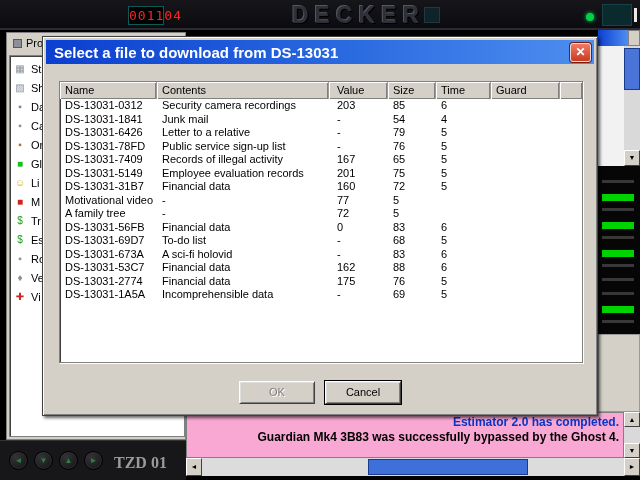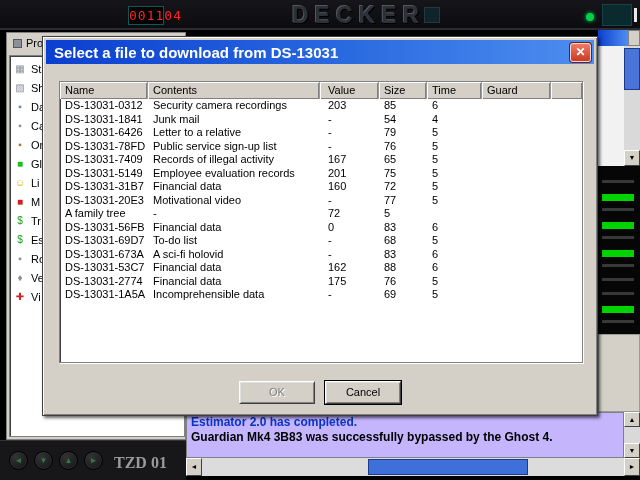--- a/index.html
+++ b/index.html
@@ -50,21 +50,21 @@
   .rs-vdown { position:absolute; left:624px; top:150px; width:16px; height:16px;
     background:#d4d0c8; border:1px solid; border-color:#fff #404040 #404040 #fff;
     font-size:7px; line-height:14px; text-align:center; color:#000; }
   .rs-black { position:absolute; left:598px; top:166px; width:42px; height:168px; background:#060606; }
   .gbar { position:absolute; left:4px; width:32px; height:7px; background:#00d400; }
   .dimbar { position:absolute; left:4px; width:32px; height:3px; background:#383838; }
   .rs-gray { position:absolute; left:598px; top:334px; width:42px; height:78px; background:#d4d0c8; border:1px solid #9a9a9a; }
 
   
   .message-panel { position:absolute; left:186px; top:412px; width:438px; height:46px;
-    background:#c4b5fd; border:1px solid #808080; padding:2px 4px; overflow:hidden; }
+    background:#f9a8d4; border:1px solid #808080; padding:2px 4px; overflow:hidden;text-align:right; }
   .msg-line { font-size:12px; font-weight:bold; line-height:15px; white-space:nowrap; }
   .msg-vscroll { position:absolute; left:624px; top:412px; width:16px; height:46px; background:#d9d9d9; }
   .msg-varrow { position:absolute; left:0; width:16px; height:15px; background:#d4d0c8;
     border:1px solid; border-color:#fff #404040 #404040 #fff;
     font-size:7px; line-height:13px; text-align:center; color:#000; }
 
   
   .hscroll { position:absolute; left:186px; top:458px; width:454px; height:18px; background:#dcdcdc; }
   .hs-arrow { position:absolute; top:0; width:16px; height:18px; background:#d4d0c8;
     border:1px solid; border-color:#fff #404040 #404040 #fff;
@@ -96,21 +96,21 @@
     box-shadow:0 0 0 1px #7a1a0a; }
 
   .listview { position:absolute; left:16px; top:44px; width:524px; height:282px;
     background:#fff; border:1px solid #808080;
     box-shadow:inset 1px 1px 0 #404040, 1px 1px 0 #fff; overflow:hidden; }
   .file-header { display:flex; height:17px; background:#d4d0c8; }
   .hcell { height:17px; padding:2px 0 0 5px; font-size:11px; color:#000;
     border-right:1px solid #9a9a9a;
     box-shadow:inset 1px 1px 0 #fff, inset -1px -1px 0 #808080; overflow:hidden; white-space:nowrap; }
   .h-fill { flex:1; border-right:none; }
-  .file-header > :nth-child(1), .lrow > :nth-child(1) { width:88px; }
+  .file-header > :nth-child(1), .lrow > :nth-child(1) { width:97px; }
   .file-header > :nth-child(2), .lrow > :nth-child(2) { width:172px; }
   .file-header > :nth-child(3), .lrow > :nth-child(3) { width:59px;padding-left:8px; }
   .file-header > :nth-child(4), .lrow > :nth-child(4) { width:48px; }
   .file-header > :nth-child(5), .lrow > :nth-child(5) { width:55px; }
   .file-header > :nth-child(6), .lrow > :nth-child(6) { width:69px; }
   .lrow { display:flex; height:13.5px; }
   .cell { font-size:11px; line-height:13px; color:#000; padding-left:5px;
     overflow:hidden; white-space:nowrap; }
   .cell-fill { flex:1; }
 
@@ -340,21 +340,20 @@
           <div class="lrow">
     <div class="cell">DS-13031-31B7</div>
     <div class="cell">Financial data</div>
     <div class="cell">160</div>
     <div class="cell">72</div>
     <div class="cell">5</div>
     <div class="cell"></div>
     <div class="cell cell-fill"></div>
   </div>
           <div class="lrow">
-    <div class="cell">DS-13031-20E3</div>
     <div class="cell">Motivational video</div>
     <div class="cell">-</div>
     <div class="cell">77</div>
     <div class="cell">5</div>
     <div class="cell"></div>
     <div class="cell cell-fill"></div>
   </div>
           <div class="lrow">
     <div class="cell">A family tree</div>
     <div class="cell">-</div>

